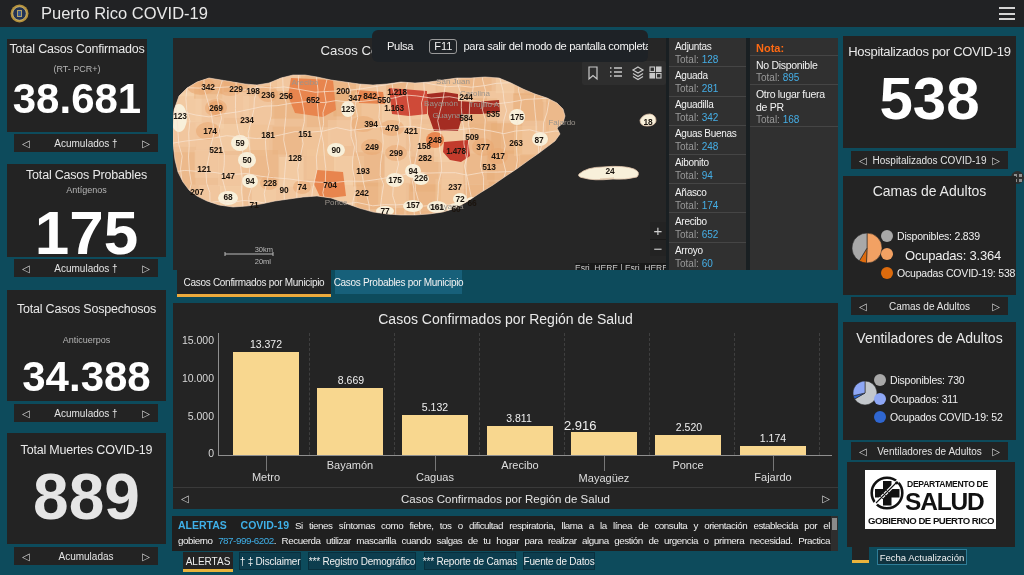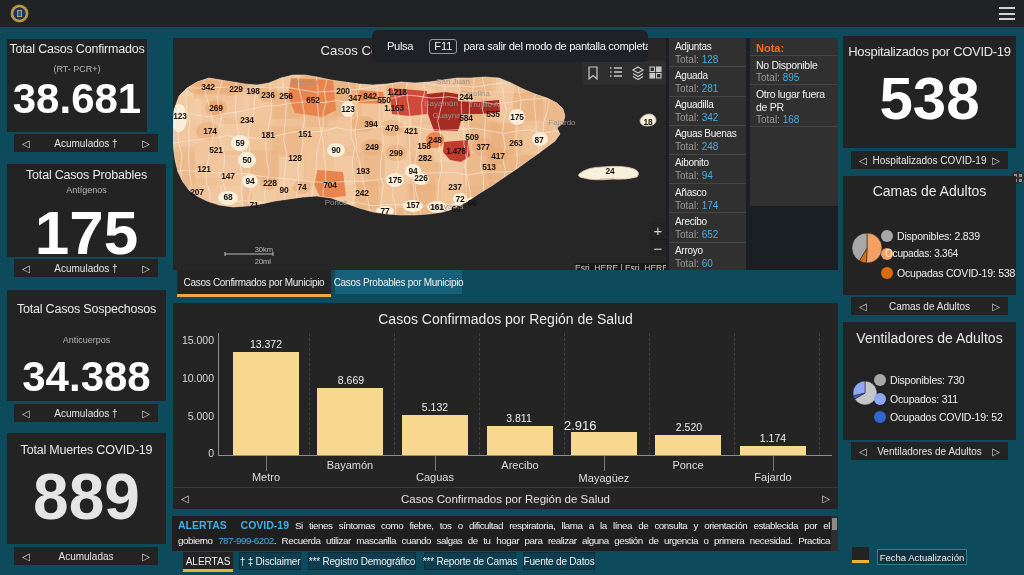--- a/index.html
+++ b/index.html
@@ -13,20 +13,21 @@
 <div id="page">
 
 <div class="a" style="left:0;top:0;width:1024px;height:27px;background:#212224"></div>
 <svg class="a" style="left:10px;top:4px" width="19" height="19" viewBox="0 0 19 19">
 <circle cx="9.5" cy="9.5" r="9" fill="#b5913c"></circle>
       <circle cx="9.5" cy="9.5" r="6.8" fill="#233353"></circle>
 <circle cx="9.5" cy="9.5" r="6.8" fill="none" stroke="#d8c47c" stroke-width="0.8"></circle>
 <rect x="7" y="6" width="5" height="7" fill="#c8b36a" opacity="0.85"></rect>
       <rect x="8" y="7" width="3" height="5" fill="#35548a"></rect>
 </svg>
+<div class="a" style="left:41px;top:4px;font-size:16.5px;color:#e8e8e8">Puerto Rico COVID-19</div>
 <div class="a" style="left:999px;top:7px;width:16px">
 <div style="height:2px;background:#d4d4d4;margin-bottom:3.5px"></div>
       <div style="height:2px;background:#d4d4d4;margin-bottom:3.5px"></div>
       <div style="height:2px;background:#d4d4d4"></div>
     </div>
 
 <div class="card" style="left:7px;top:39px;width:140px;height:93px">
       <div class="ttl" style="top:3px;font-size:12.5px;letter-spacing:-0.2px">Total Casos Confirmados</div>
       <div class="sub" style="top:25px;font-size:9px">(RT- PCR+)</div>
       <div class="num" style="top:39.0px;font-size:42px;line-height:42px;color:#fff">38.681</div>
@@ -353,21 +354,21 @@
 <div class="a" style="left:6px;top:148.5px;font-size:10px;color:#f2f2f2;white-space:nowrap;letter-spacing:-0.3px">Añasco</div>
 <div class="a" style="left:6px;top:161.5px;font-size:10px;color:#9a9a9a;white-space:nowrap">Total: <span style="color:#45aee6">174</span></div>
 <div class="a" style="left:0;top:174.4px;width:77px;height:1px;background:#454545"></div>
 <div class="a" style="left:6px;top:177.7px;font-size:10px;color:#f2f2f2;white-space:nowrap;letter-spacing:-0.3px">Arecibo</div>
 <div class="a" style="left:6px;top:190.7px;font-size:10px;color:#9a9a9a;white-space:nowrap">Total: <span style="color:#45aee6">652</span></div>
 <div class="a" style="left:0;top:203.6px;width:77px;height:1px;background:#454545"></div>
 <div class="a" style="left:6px;top:206.9px;font-size:10px;color:#f2f2f2;white-space:nowrap;letter-spacing:-0.3px">Arroyo</div>
 <div class="a" style="left:6px;top:219.9px;font-size:10px;color:#9a9a9a;white-space:nowrap">Total: <span style="color:#45aee6">60</span></div>
 
 </div>
-<div class="a" style="left:750px;top:38px;width:88px;height:168px;background:#303030;overflow:hidden">
+<div class="a" style="left:750px;top:38px;width:88px;height:232px;background:#303030;overflow:hidden">
 <div class="a" style="left:6px;top:4px;font-size:11px;font-weight:bold;color:#ff6a13">Nota:</div>
 <div class="a" style="left:0;top:17px;width:88px;height:1px;background:#454545"></div>
 <div class="a" style="left:6px;top:21px;font-size:10.5px;color:#f2f2f2;white-space:nowrap;letter-spacing:-0.3px">No Disponible</div>
 <div class="a" style="left:6px;top:34px;font-size:10px;color:#9a9a9a">Total: <span style="color:#45aee6">895</span></div>
 <div class="a" style="left:0;top:46px;width:88px;height:1px;background:#454545"></div>
 <div class="a" style="left:6px;top:50px;font-size:10.5px;color:#f2f2f2;line-height:12.5px;letter-spacing:-0.3px">Otro lugar fuera<br>de PR</div>
 <div class="a" style="left:6px;top:76px;font-size:10px;color:#9a9a9a">Total: <span style="color:#45aee6">168</span></div>
 <div class="a" style="left:0;top:88px;width:88px;height:1px;background:#454545"></div>
 </div>
 <div class="card" style="left:843px;top:36px;width:173px;height:112px">
@@ -384,40 +385,55 @@
 <div class="card" style="left:843px;top:176px;width:173px;height:119px">
 <div class="ttl" style="top:7px;font-size:14px">Camas de Adultos</div>
 <div class="a" style="left:8px;top:56px"><svg width="32" height="32" viewBox="0 0 32 32">
           <path d="M16,16 L16.00,1.00 A15,15 0 1 1 15.48,30.99 Z" fill="#f2a163" stroke="#2a2a2a" stroke-width="0.6"></path>
           <path d="M16,16 L15.48,30.99 A15,15 0 0 1 8.27,28.86 Z" fill="#dd6b0d" stroke="#2a2a2a" stroke-width="0.6"></path>
           <path d="M16,16 L8.27,28.86 A15,15 0 0 1 16.00,1.00 Z" fill="#a8a8a8" stroke="#2a2a2a" stroke-width="0.6"></path>
         </svg></div>
 <div class="a" style="left:38px;top:54px;width:12px;height:12px;border-radius:50%;background:#a8a8a8"></div>
 <div class="a" style="left:54px;top:54px;font-size:10.5px;letter-spacing:-0.2px;color:#efefef;white-space:nowrap">Disponibles:  2.839</div>
 <div class="a" style="left:38px;top:72px;width:12px;height:12px;border-radius:50%;background:#f2a163"></div>
-<div class="a" style="left:42px;top:72px;font-size:10px;letter-spacing:-0.2px;color:#efefef;white-space:nowrap">Ocupadas:  3.364</div>
+<div class="a" style="left:62px;top:72px;font-size:13px;letter-spacing:-0.2px;color:#efefef;white-space:nowrap">Ocupadas:  3.364</div>
 <div class="a" style="left:38px;top:91px;width:12px;height:12px;border-radius:50%;background:#dd6b0d"></div>
 <div class="a" style="left:54px;top:91px;font-size:10.5px;letter-spacing:-0.2px;color:#efefef;white-space:nowrap">Ocupadas COVID-19:  538</div>
 </div>
 <div class="nav" style="left:851px;top:297px;width:157px;height:18px"><span class="ar" style="left:8px">◁</span>Camas de Adultos<span class="ar" style="right:8px">▷</span></div>
 <div class="card" style="left:843px;top:322px;width:173px;height:118px">
 <div class="ttl" style="top:8px;font-size:14px">Ventiladores de Adultos</div>
 <div class="a" style="left:9px;top:58px"><svg width="26" height="26" viewBox="0 0 26 26">
           <path d="M13,13 L13.00,1.00 A12,12 0 1 1 2.61,19.00 Z" fill="#c3c7cc" stroke="#2a2a2a" stroke-width="0.6"></path>
           <path d="M13,13 L2.61,19.00 A12,12 0 0 1 1.31,15.70 Z" fill="#2f66d0" stroke="#2a2a2a" stroke-width="0.6"></path>
           <path d="M13,13 L1.31,15.70 A12,12 0 0 1 13.00,1.00 Z" fill="#8ea7f5" stroke="#2a2a2a" stroke-width="0.6"></path>
         </svg></div>
 <div class="a" style="left:31px;top:52px;width:12px;height:12px;border-radius:50%;background:#a8a8a8"></div>
 <div class="a" style="left:47px;top:52px;font-size:10.5px;letter-spacing:-0.2px;color:#efefef;white-space:nowrap">Disponibles:  730</div>
 <div class="a" style="left:31px;top:71px;width:12px;height:12px;border-radius:50%;background:#8ea7f5"></div>
 <div class="a" style="left:47px;top:71px;font-size:10.5px;letter-spacing:-0.2px;color:#efefef;white-space:nowrap">Ocupados:  311</div>
 <div class="a" style="left:31px;top:89px;width:12px;height:12px;border-radius:50%;background:#2f66d0"></div>
 <div class="a" style="left:47px;top:89px;font-size:10.5px;letter-spacing:-0.2px;color:#efefef;white-space:nowrap">Ocupados COVID-19:  52</div>
 </div>
 <div class="nav" style="left:851px;top:442px;width:157px;height:18px"><span class="ar" style="left:8px">◁</span>Ventiladores de Adultos<span class="ar" style="right:8px">▷</span></div>
+<div class="card" style="left:847px;top:462px;width:168px;height:85px">
+<div class="a" style="left:18px;top:8px;width:131px;height:59px;background:#fff">
+<svg width="131" height="59" viewBox="0 0 131 59">
+<circle cx="22" cy="23" r="15.3" fill="none" stroke="#111" stroke-width="2.6"></circle>
+<rect x="18" y="11" width="8.5" height="24.5" fill="#111"></rect>
+<rect x="10" y="19" width="24.5" height="8.5" fill="#111"></rect>
+<line x1="9" y1="35" x2="33.5" y2="10.5" stroke="#fff" stroke-width="3.4"></line>
+<line x1="11" y1="33" x2="31.5" y2="12.5" stroke="#111" stroke-width="1.1"></line>
+<circle cx="31.8" cy="12.8" r="1.6" fill="#111"></circle>
+<path d="M15,26 l3,3 M18,23 l3,3 M21,20 l3,3" stroke="#111" stroke-width="0.8"></path>
+<text x="42" y="16.5" font-size="8.6" font-weight="bold" fill="#111" font-family="Liberation Sans,sans-serif" letter-spacing="-0.3">DEPARTAMENTO DE</text>
+<text x="40" y="40" font-size="24.5" font-weight="bold" fill="#111" font-family="Liberation Sans,sans-serif" letter-spacing="-1.2">SALUD</text>
+<text x="3" y="53.5" font-size="9.6" font-weight="bold" fill="#111" font-family="Liberation Sans,sans-serif" letter-spacing="-0.5">GOBIERNO DE PUERTO RICO</text>
+</svg></div>
+    </div>
 <div class="a" style="left:852px;top:547px;width:17px;height:13px;background:#232323"></div>
 <div class="a" style="left:852px;top:560px;width:17px;height:3px;background:#e8b33c"></div>
 <div class="a" style="left:877px;top:549px;width:90px;height:16px;background:#10333f;border:1px solid #2e7d98;box-sizing:border-box;color:#f2f2f2;font-size:9.5px;display:flex;align-items:center;justify-content:center;white-space:nowrap">Fecha Actualización</div>
 <div class="card" style="left:173px;top:303px;width:665px;height:206px;background:#242424">
 <div class="ttl" style="top:8px;font-size:14px">Casos Confirmados por Región de Salud</div>
 <div class="a" style="left:0;top:31px;width:41px;text-align:right;font-size:10.5px;color:#d8d8d8">15.000</div>
 <div class="a" style="left:0;top:69px;width:41px;text-align:right;font-size:10.5px;color:#d8d8d8">10.000</div>
 <div class="a" style="left:0;top:107px;width:41px;text-align:right;font-size:10.5px;color:#d8d8d8">5.000</div>
 <div class="a" style="left:0;top:144px;width:41px;text-align:right;font-size:10.5px;color:#d8d8d8">0</div>
 <div class="a" style="left:45px;top:30px;width:1px;height:123px;background:#8f8f8f"></div>

